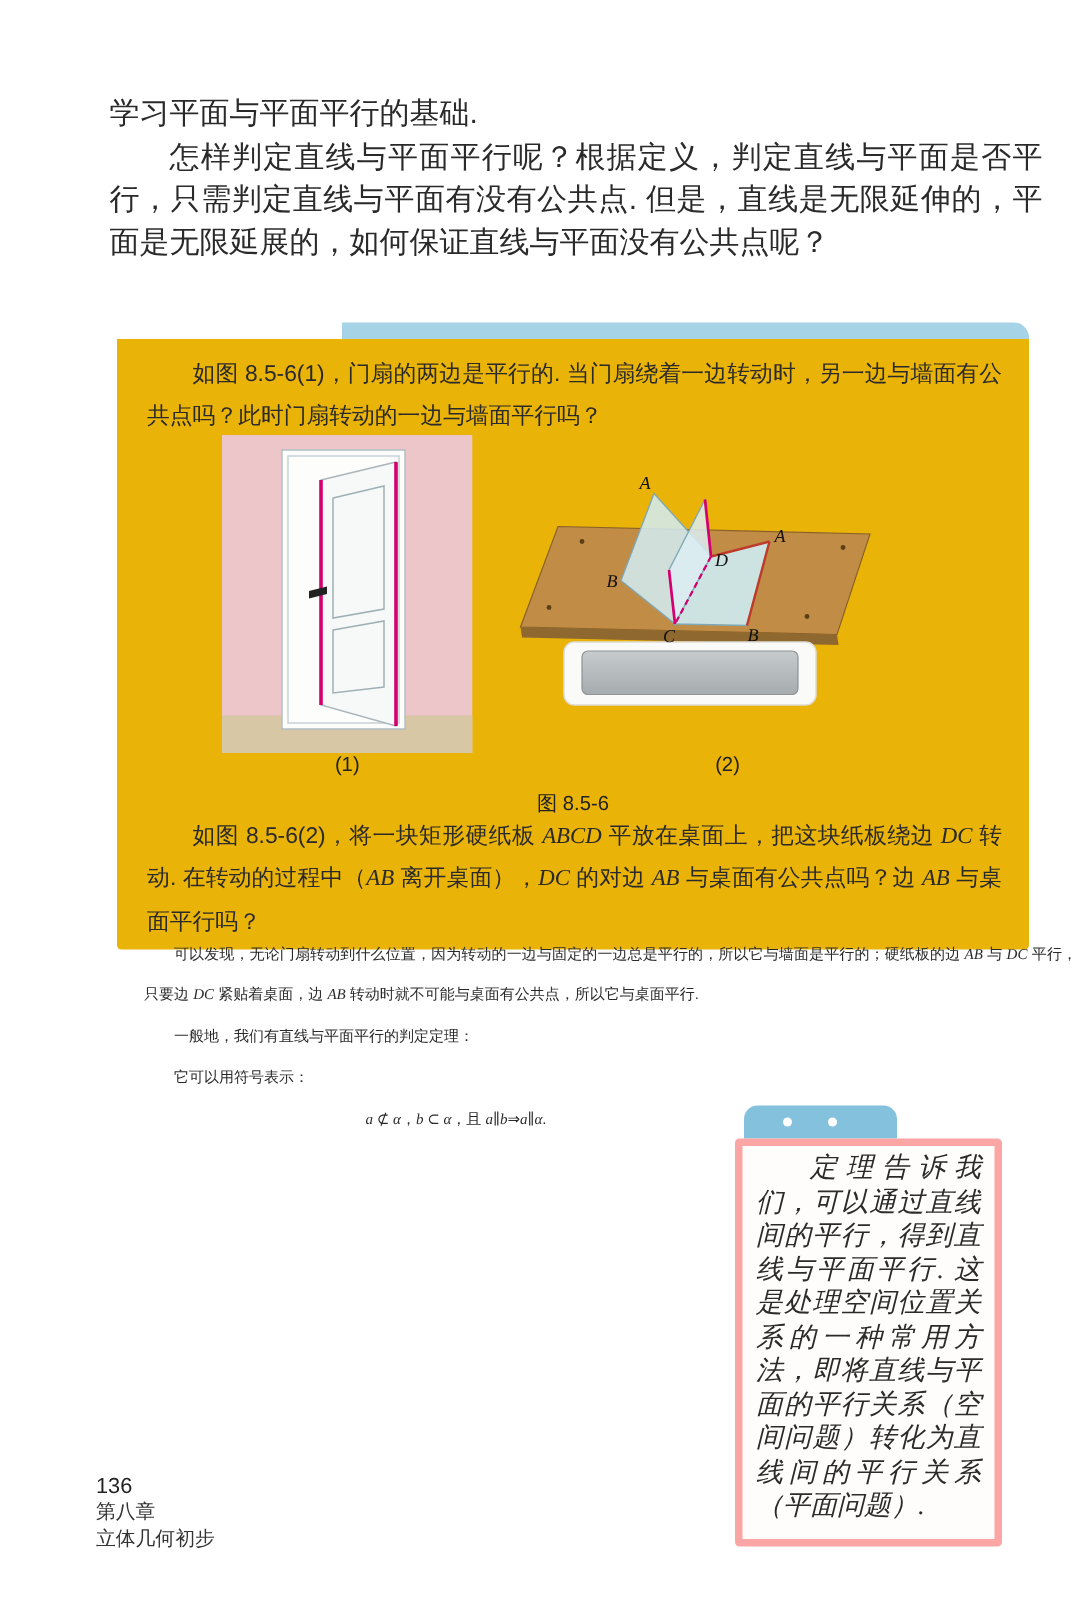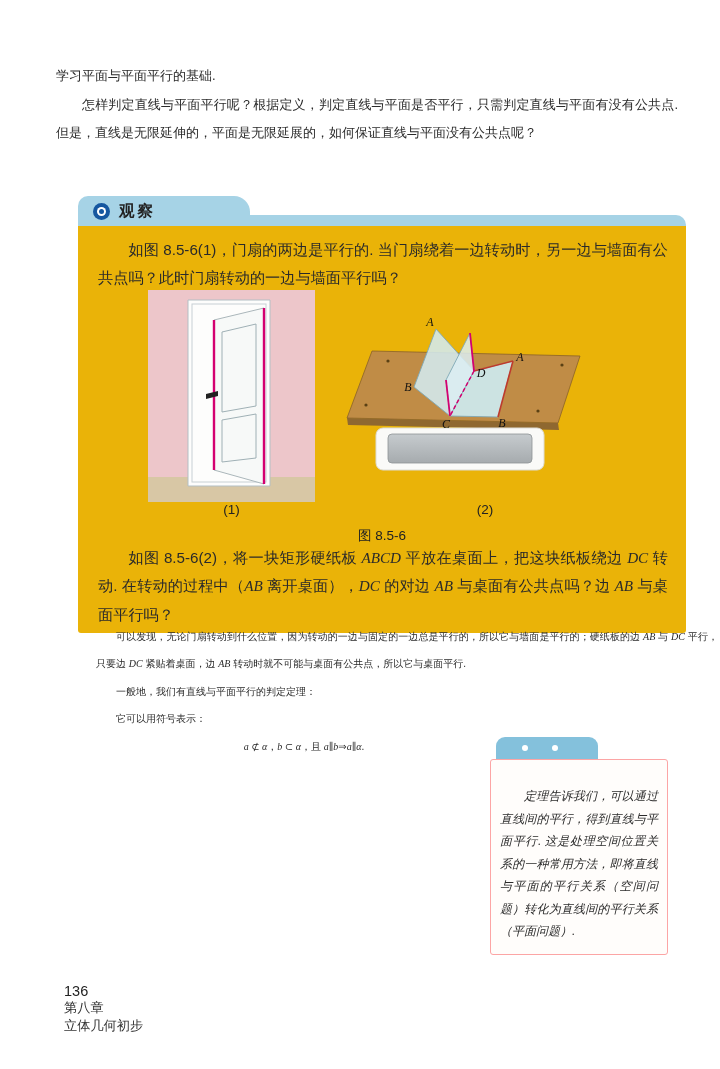--- a/index.html
+++ b/index.html
@@ -1,20 +1,20 @@
 <!DOCTYPE html>
 <html><head>
 <meta charset="utf-8">
 <style>
   html,body{margin:0;padding:0;}
   body{
     width:720px;height:1069px;position:relative;background:#ffffff;
     font-family:"Liberation Sans",sans-serif;color:#2a2a2a;overflow:hidden;
   }
-  .intro{position:absolute;left:56px;top:62px;width:622px;font-size:13px;
+  .intro{position:absolute;left:73px;top:62px;width:622px;font-size:20px;
     line-height:28.6px;text-align:justify;}
   .intro p{margin:0;}
   .intro .p-cont{text-indent:0;}
   .intro .p-ind{text-indent:2em;}
 
   
   .obs-box{position:absolute;left:78px;top:196px;width:608px;height:437px;}
   .obs-tab{position:absolute;left:0;top:0;width:172px;height:30px;background:#a6d3e6;
     border-radius:10px 16px 0 0;display:flex;align-items:center;padding-left:15px;
     box-sizing:border-box;z-index:2;}
@@ -50,22 +50,22 @@
   .formula{text-indent:0 !important;text-align:center;}
   .m{font-family:"Liberation Serif","DejaVu Serif",serif;font-style:italic;}
 
   
   .note-box{position:absolute;left:490px;top:737px;width:178px;}
   .note-tab{position:relative;margin-left:6px;width:102px;height:22px;background:#84c1dc;
     border-radius:9px 9px 0 0;display:flex;align-items:center;padding-left:26px;
     box-sizing:border-box;}
   .note-dot{width:6px;height:6px;background:#ffffff;border-radius:50%;}
   .note-dot + .note-dot{margin-left:24px;}
-  .note-body{position:relative;background:#fffdfb;border:1px solid #fca5a5;
-    border-radius:3px;padding:25px 9px 11px;font-size:12px;line-height:22.5px;
+  .note-body{position:relative;background:#fffdfb;border:5px solid #fca5a5;
+    border-radius:3px;padding:3px 9px 11px;font-size:18px;line-height:22.5px;
     text-align:justify;box-sizing:border-box;}
   .note-body p{margin:0;text-indent:2em;
     font-family:"Liberation Serif","DejaVu Serif",serif;font-style:italic;color:#2b2b2b;}
 
   .footer{position:absolute;left:64px;top:983px;font-size:13.2px;color:#333;
     display:flex;align-items:baseline;flex-direction:column;}
   .footer .pageno{font-size:14.5px;color:#222;margin-right:13px;}
   .footer .chap{margin-right:15px;}
 
   svg text{font-family:"Liberation Serif","DejaVu Serif",serif;font-style:italic;
@@ -74,28 +74,20 @@
 </head>
 <body>
 
 <div class="intro">
   <p class="p-cont">学习平面与平面平行的基础.</p>
   <p class="p-ind">怎样判定直线与平面平行呢？根据定义，判定直线与平面是否平行，只需判定直线与平面有没有公共点. 但是，直线是无限延伸的，平面是无限延展的，如何保证直线与平面没有公共点呢？</p>
 </div>
 
 <div class="obs-box">
   <div class="obs-strip"></div>
-  <div class="obs-tab">
-    <span class="obs-icon">
-      <span class="obs-icon-ring">
-        <span class="obs-icon-core"></span>
-      </span>
-    </span>
-    <span class="obs-title">观察</span>
-  </div>
   <div class="obs-body">
     <p class="obs-para p-obs1">如图 8.5-6(1)，门扇的两边是平行的. 当门扇绕着一边转动时，另一边与墙面有公共点吗？此时门扇转动的一边与墙面平行吗？</p>
 
     <svg class="fig-door" viewBox="0 0 167 212" xmlns="http://www.w3.org/2000/svg">
       <rect x="0" y="0" width="167" height="212" fill="#edc6ca"></rect>
       <rect x="0" y="187" width="167" height="25" fill="#d8c7a5"></rect>
       <polygon points="40,10 122,10 122,196 40,196" fill="#fdfdfc" stroke="#b3bfc4" stroke-width="1"></polygon>
       <rect x="44" y="14" width="74" height="178" fill="none" stroke="#c8d0d3" stroke-width="1"></rect>
       <polygon points="66,30 116,18 116,194 66,180" fill="#f7f9f8" stroke="#aab6ba" stroke-width="1"></polygon>
       <polygon points="74,42 108,34 108,116 74,122" fill="none" stroke="#9fb0b5" stroke-width="1"></polygon>

